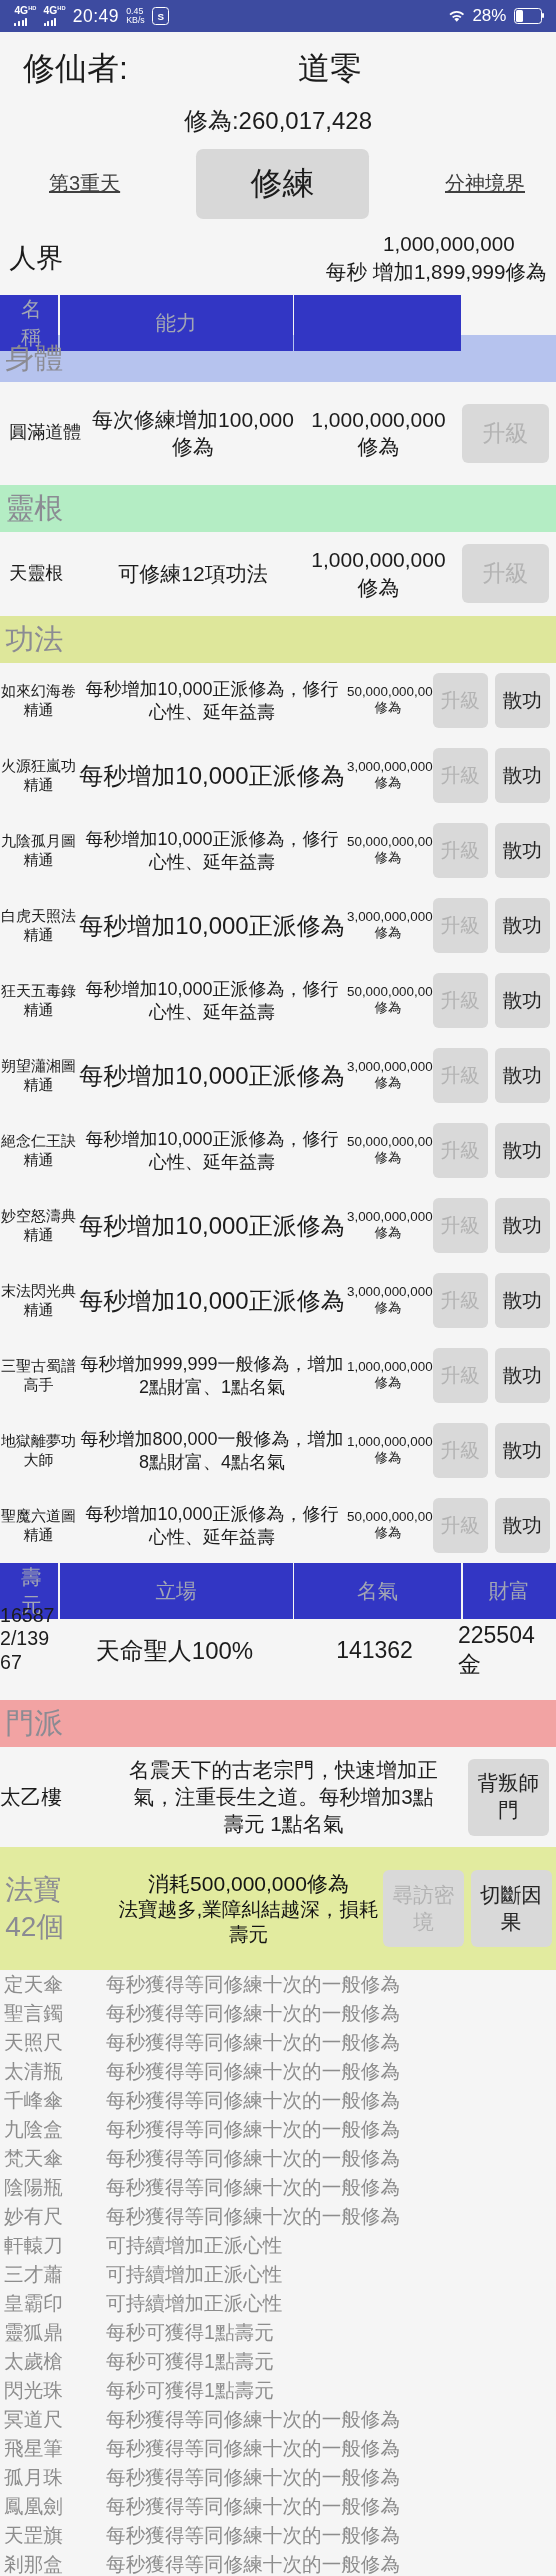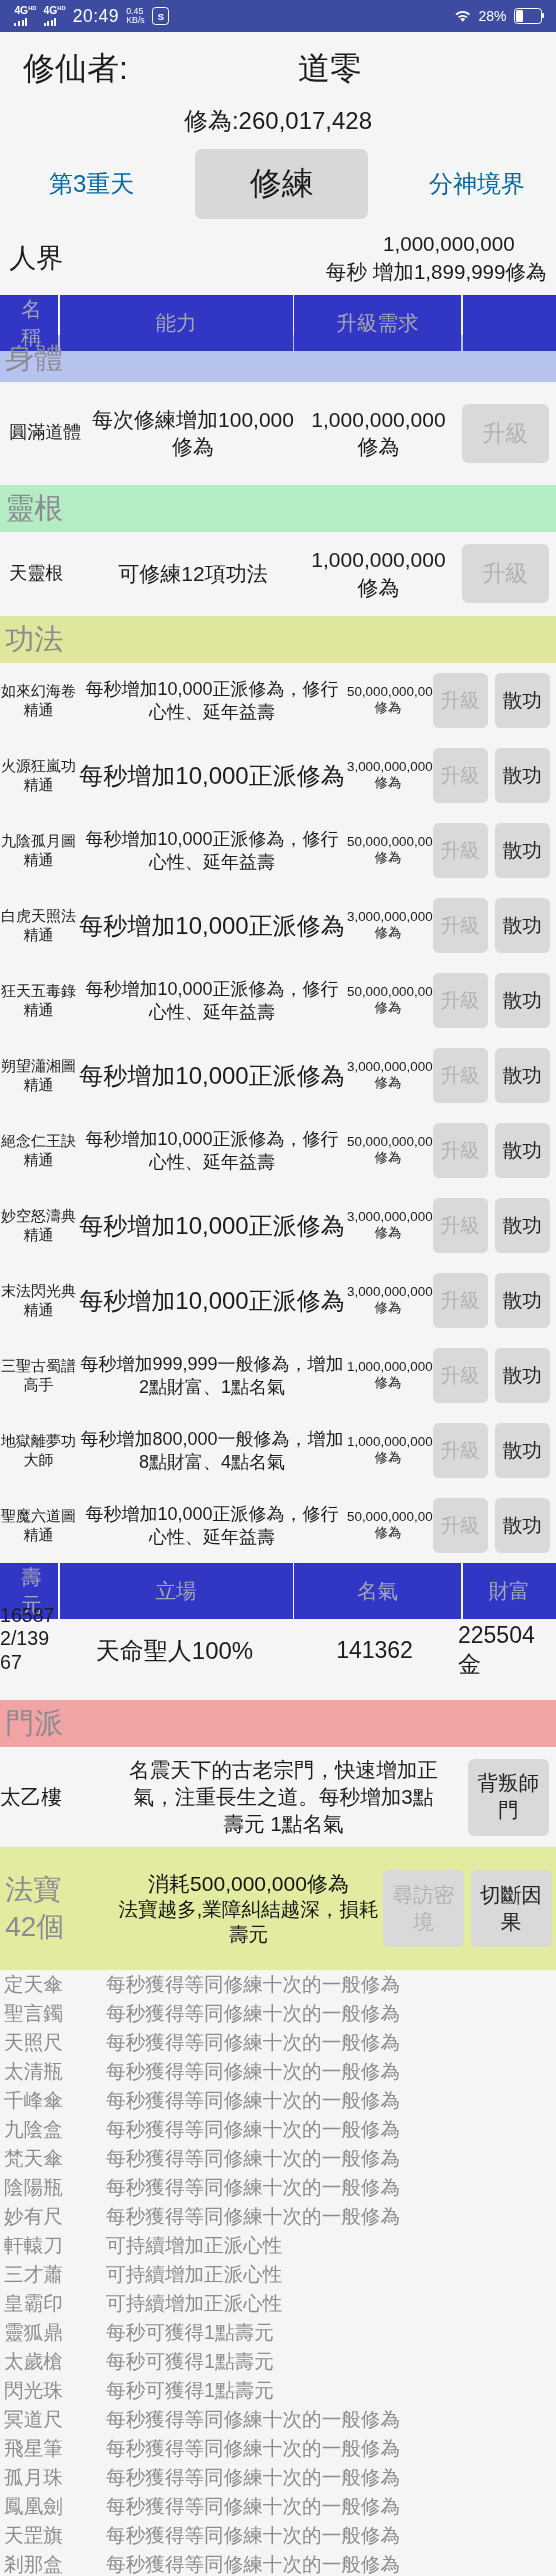--- a/index.html
+++ b/index.html
@@ -21,34 +21,34 @@
   .sig .gtxt sup{font-size:5.7px;}
   .bars{display:flex; align-items:flex-end; gap:1.5px; margin-top:1px;}
   .bars i{display:block; width:2.1px; background:#fff; border-radius:0.5px;}
   .time{font-size:17.5px; font-weight:400; letter-spacing:0.5px;}
   .speed{display:flex; flex-direction:column; line-height:1.05; font-size:8.8px; text-align:left;}
   .sicon{
     width:15.5px;height:15.5px; border:1.5px solid #fff; border-radius:3.6px;
     display:flex;align-items:center;justify-content:center;
     font-size:9.8px; font-weight:bold;
   }
-  .batt-pct{font-size:14px;}
+  .batt-pct{font-size:17px;}
   .battery{width:26px;height:13.4px;border:1.5px solid #fff;border-radius:3.6px;position:relative;}
   .battery:after{content:"";position:absolute;right:-3.6px;top:3.6px;width:2.1px;height:5.2px;background:#fff;border-radius:1px;}
   .battery .fill{position:absolute;left:1px;top:1px;bottom:1px;width:30%;background:#fff;border-radius:1.5px;}
   .wifi{width:17.5px;height:14.4px;}
 
   
   .title-row{display:flex; align-items:center; height:73px; padding:0 23px;}
   .title-label{font-size:32px;}
   .player-name{font-size:32px; margin-left:170px;}
   .cult-line{text-align:center; font-size:24px; height:36px; line-height:31px;}
 
   .tab-row{display:flex; align-items:center; height:85px; padding:0 31px 0 49px; box-sizing:border-box; justify-content:space-between;}
-  .tab-side{font-size:24px; color:#0369a1;}
+  .tab-side{font-size:20px; color:#404040;text-decoration:underline;}
   .tab-btn{
     width:173px;height:70px;background:#d8d8d8;border-radius:7.2px;
     display:flex;align-items:center;justify-content:center;
     font-size:32px;color:#1c1c1c;
   }
   .realm-row{display:flex; justify-content:space-between; align-items:center; padding:0 9.3px 5.2px 9.3px; min-height:64px;}
   .realm-name{font-size:27px;}
   .realm-right{text-align:right; font-size:20.6px; line-height:1.35;}
   .realm-right .cap{display:block; padding-right:32px;}
 
@@ -175,21 +175,20 @@
   <span class="realm-name">人界</span>
   <span class="realm-right">
     <span class="cap">1,000,000,000</span>
     <span>每秒 增加1,899,999修為</span>
   </span>
 </div>
 
 <div class="thead">
   <div>名稱</div>
   <div>能力</div>
-  <div>升級需求</div>
   <div></div>
 </div>
 
 <div class="sechead sh-body">身體</div>
 <div class="uprow body">
   <div class="up-name">圓滿道體</div>
   <div class="up-desc">每次修練增加100,000修為</div>
   <div class="up-cost">1,000,000,000修為</div>
   <div class="up-btnbox">
       <div class="bigbtn disabled">升級</div>

